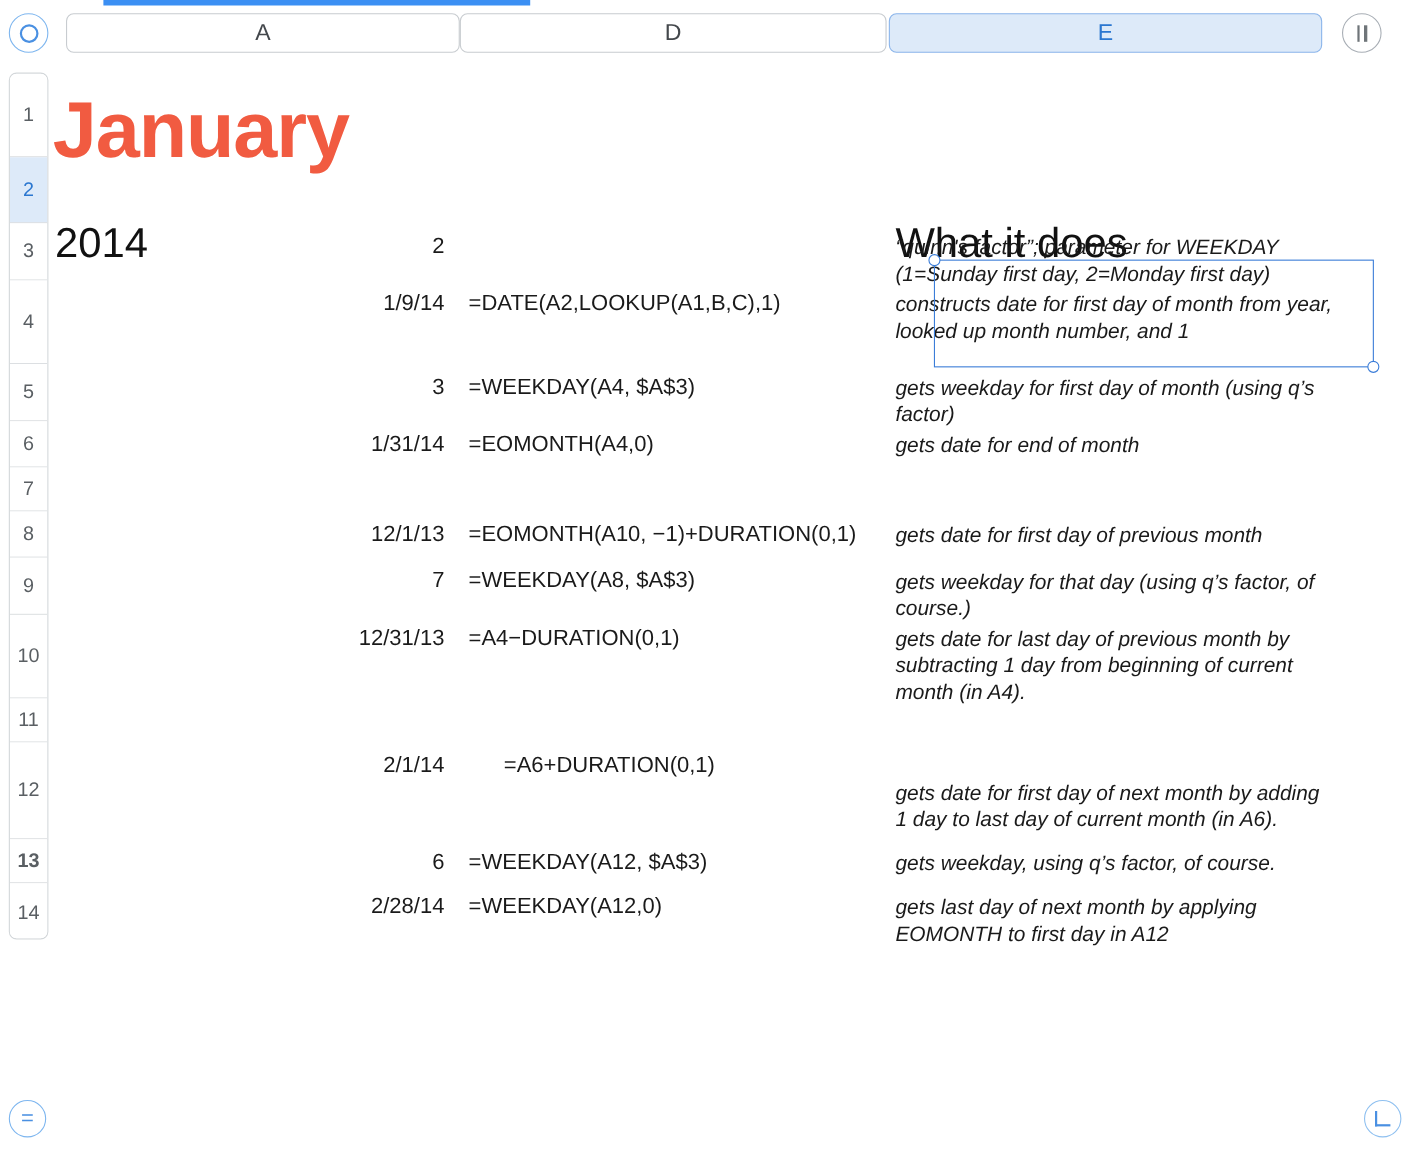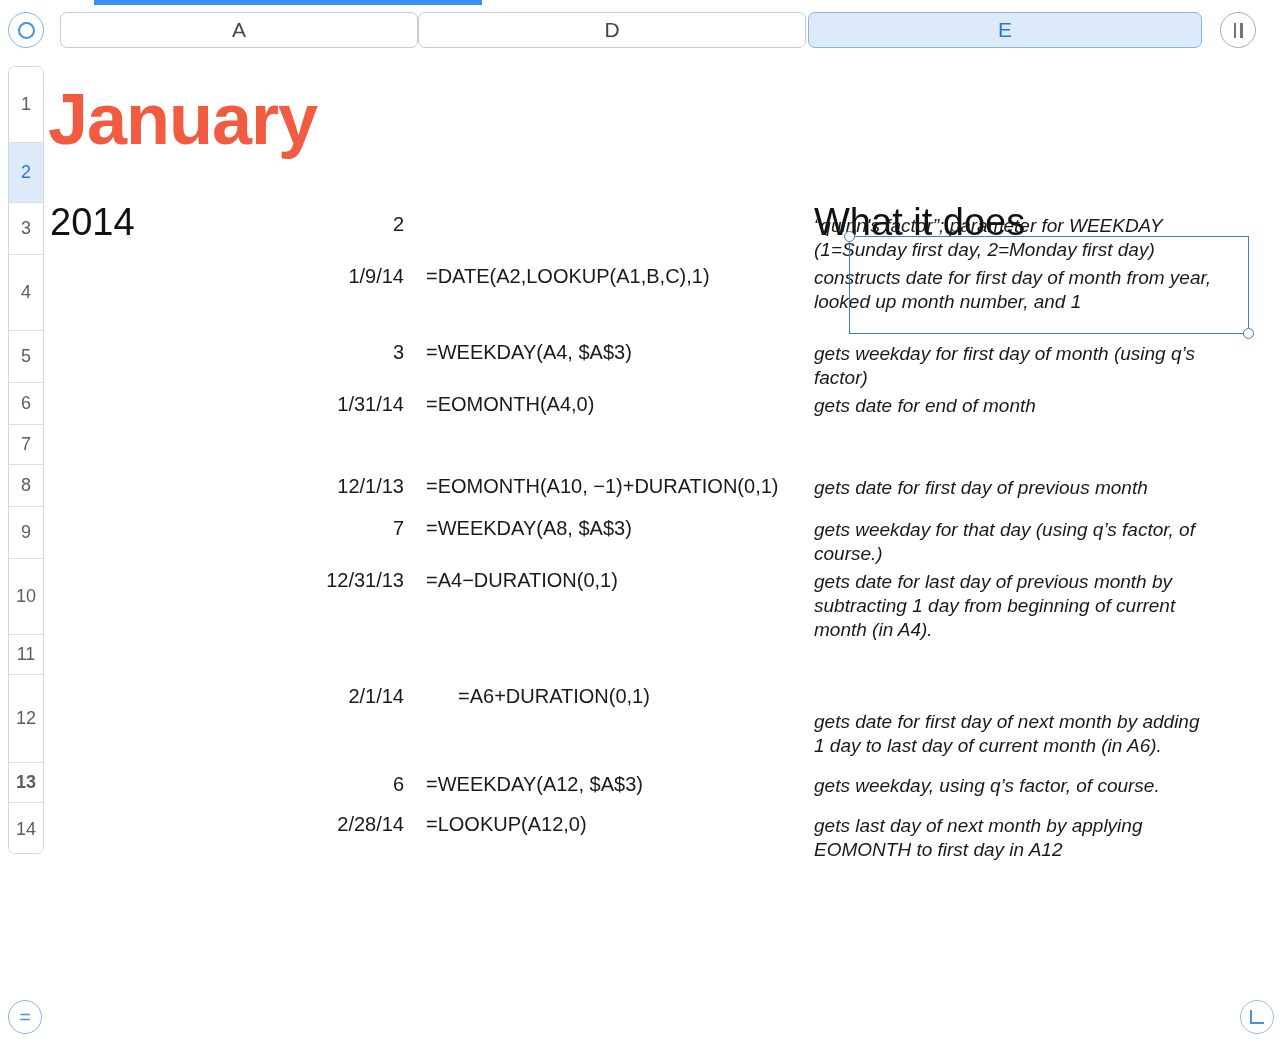--- a/index.html
+++ b/index.html
@@ -307,21 +307,21 @@
         <div class="cell c-num" style="left: 0px; top: 502px; width: 360px;">12/31/13</div>
         <div class="cell c-formula" style="left: 382px; top: 502px; width: 388px;">=A4−DURATION(0,1)</div>
         <div class="cell c-desc" style="left: 770px; top: 504px; width: 400px;">gets date for last day of previous month by subtracting 1 day from beginning of current month (in A4).</div>
         <div class="cell c-num" style="left: 0px; top: 618px; width: 360px;">2/1/14</div>
         <div class="cell c-formula" style="left: 382px; top: 618px; width: 388px; margin-left: 32px;">=A6+DURATION(0,1)</div>
         <div class="cell c-desc" style="left: 770px; top: 644px; width: 400px;">gets date for first day of next month by adding 1 day to last day of current month (in A6).</div>
         <div class="cell c-num" style="left: 0px; top: 706px; width: 360px;">6</div>
         <div class="cell c-formula" style="left: 382px; top: 706px; width: 388px;">=WEEKDAY(A12, $A$3)</div>
         <div class="cell c-desc" style="left: 770px; top: 708px; width: 400px;">gets weekday, using q’s factor, of course.</div>
         <div class="cell c-num" style="left: 0px; top: 746px; width: 360px;">2/28/14</div>
-        <div class="cell c-formula" style="left: 382px; top: 746px; width: 388px;">=LOOKUP(A12,0)</div>
+        <div class="cell c-formula" style="left: 382px; top: 746px; width: 388px;">=WEEKDAY(A12,0)</div>
         <div class="cell c-desc" style="left: 770px; top: 748px; width: 400px;">gets last day of next month by applying EOMONTH to first day in A12</div>
       </div>
 
     <div id="sel-box">
       <span class="handle" id="h-tl"></span>
       <span class="handle" id="h-br"></span>
     </div>
   </div>
 
   <div id="baseline"></div>

